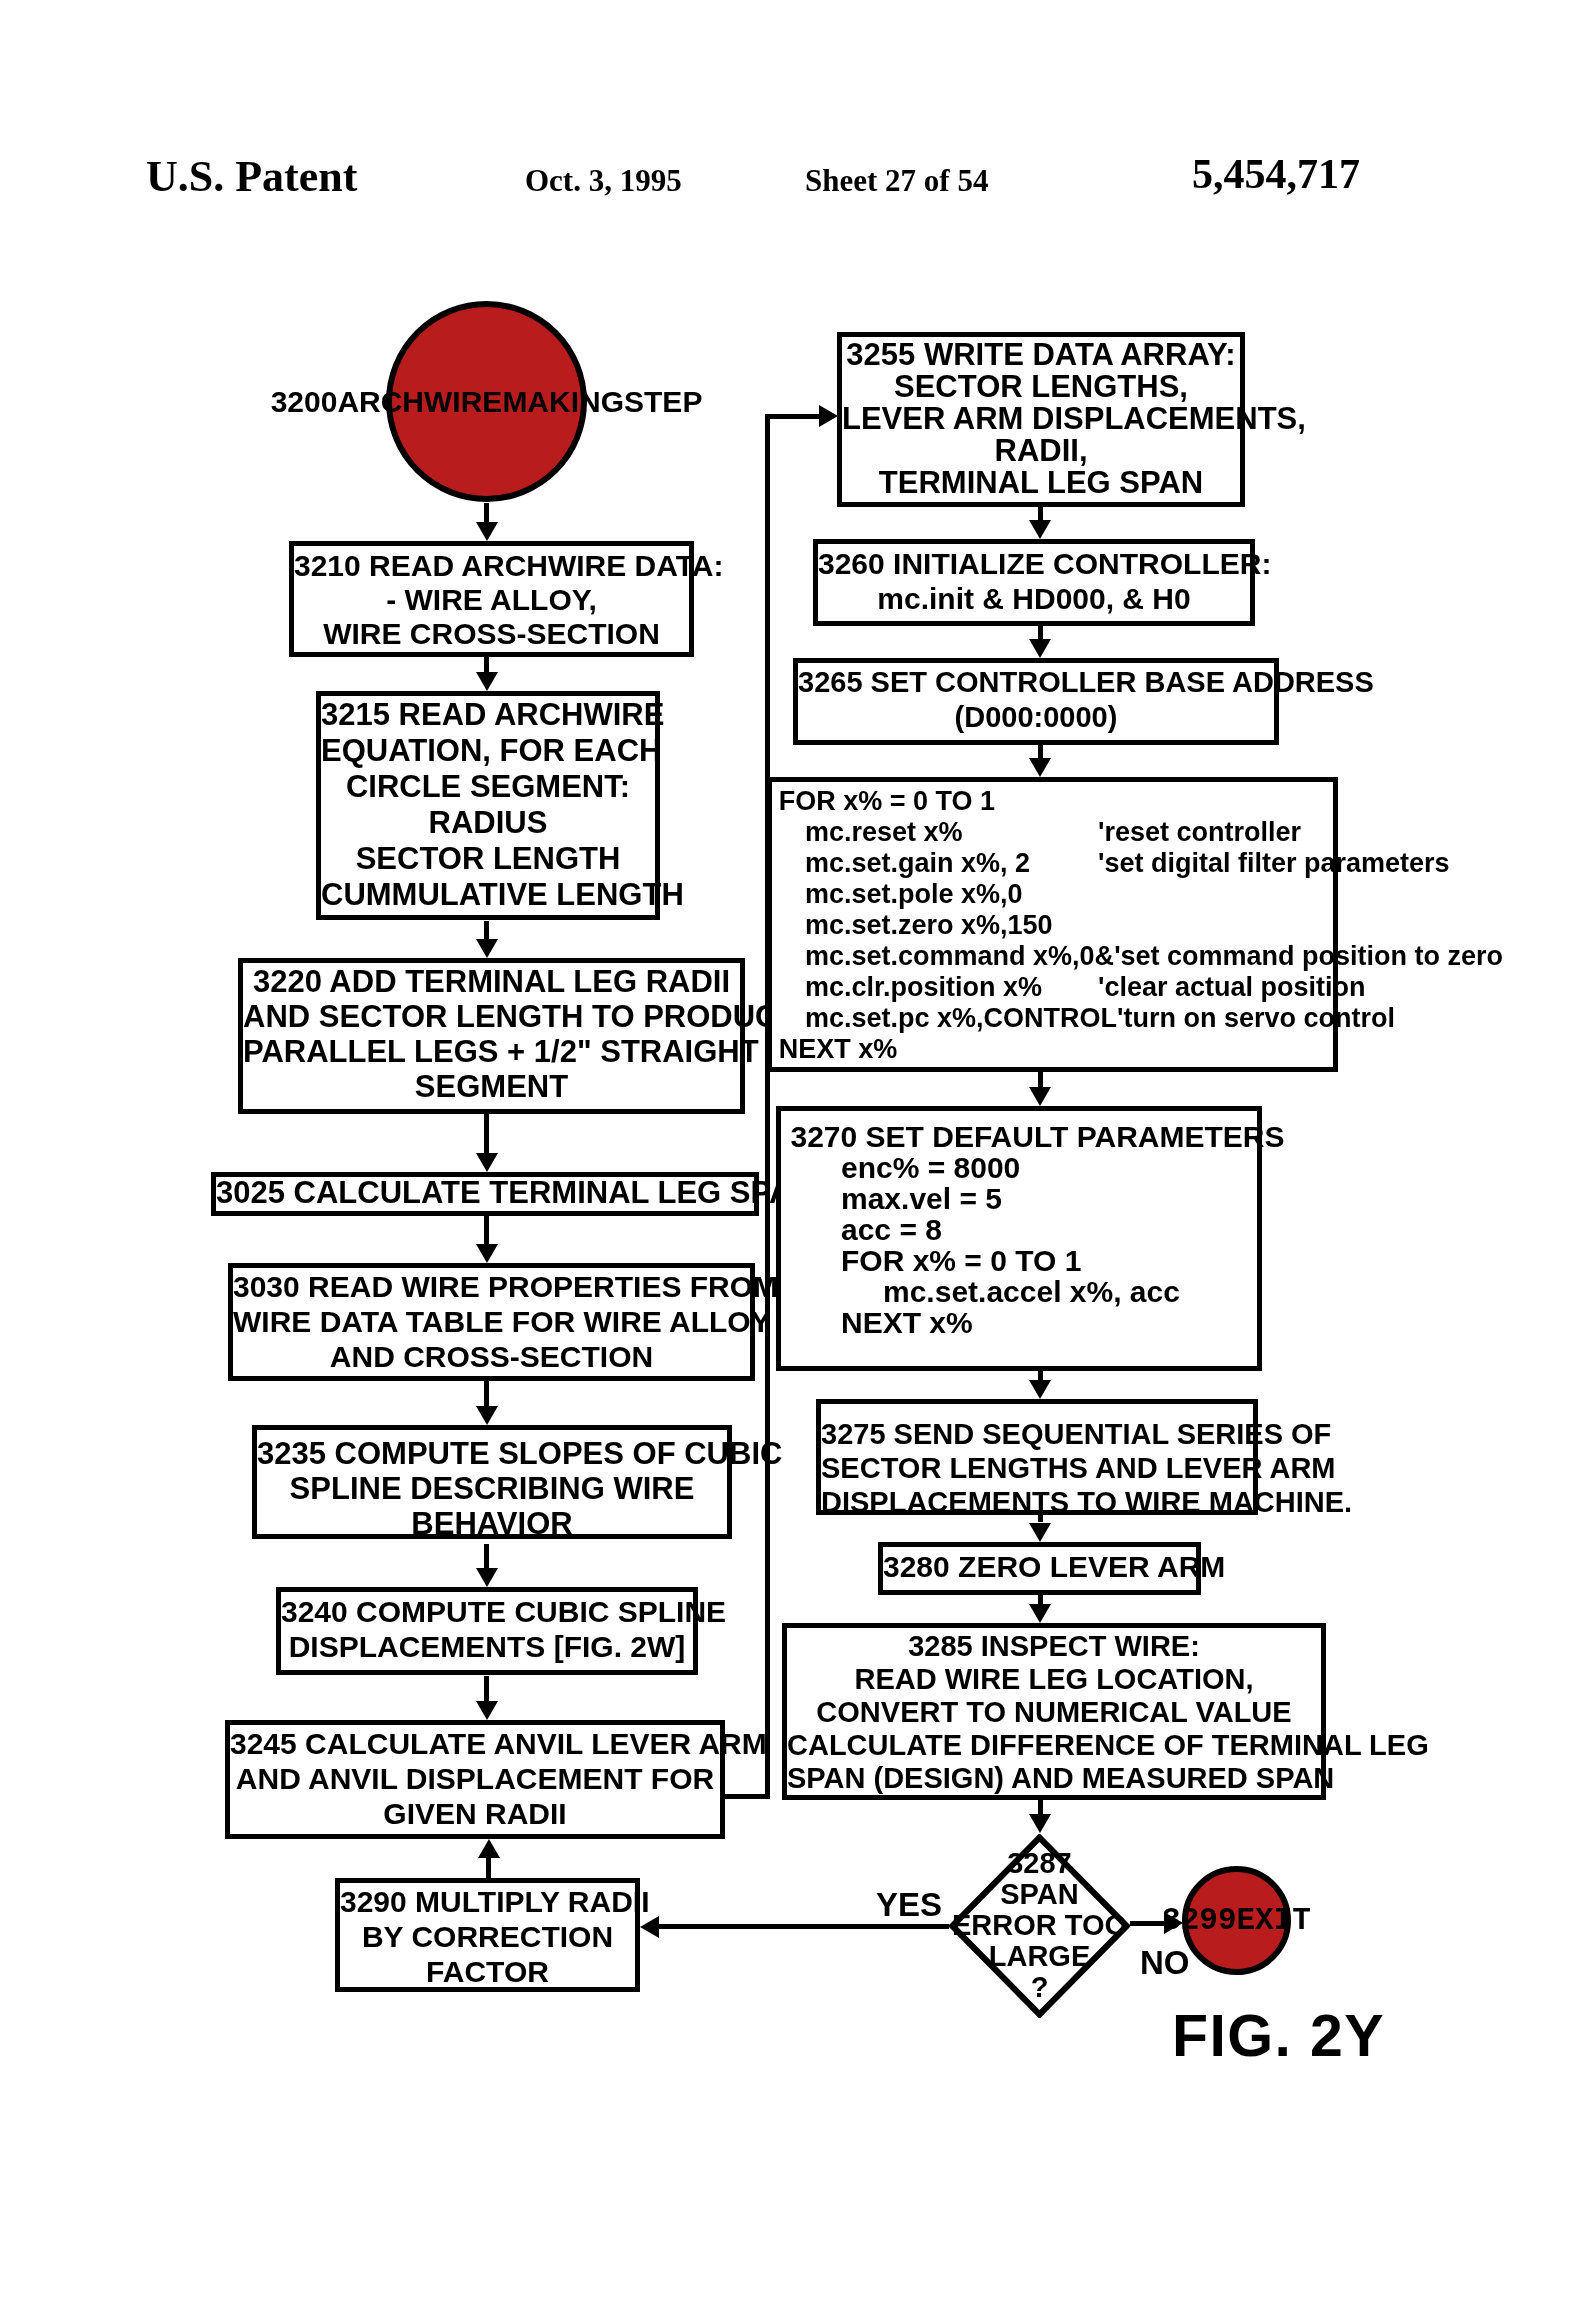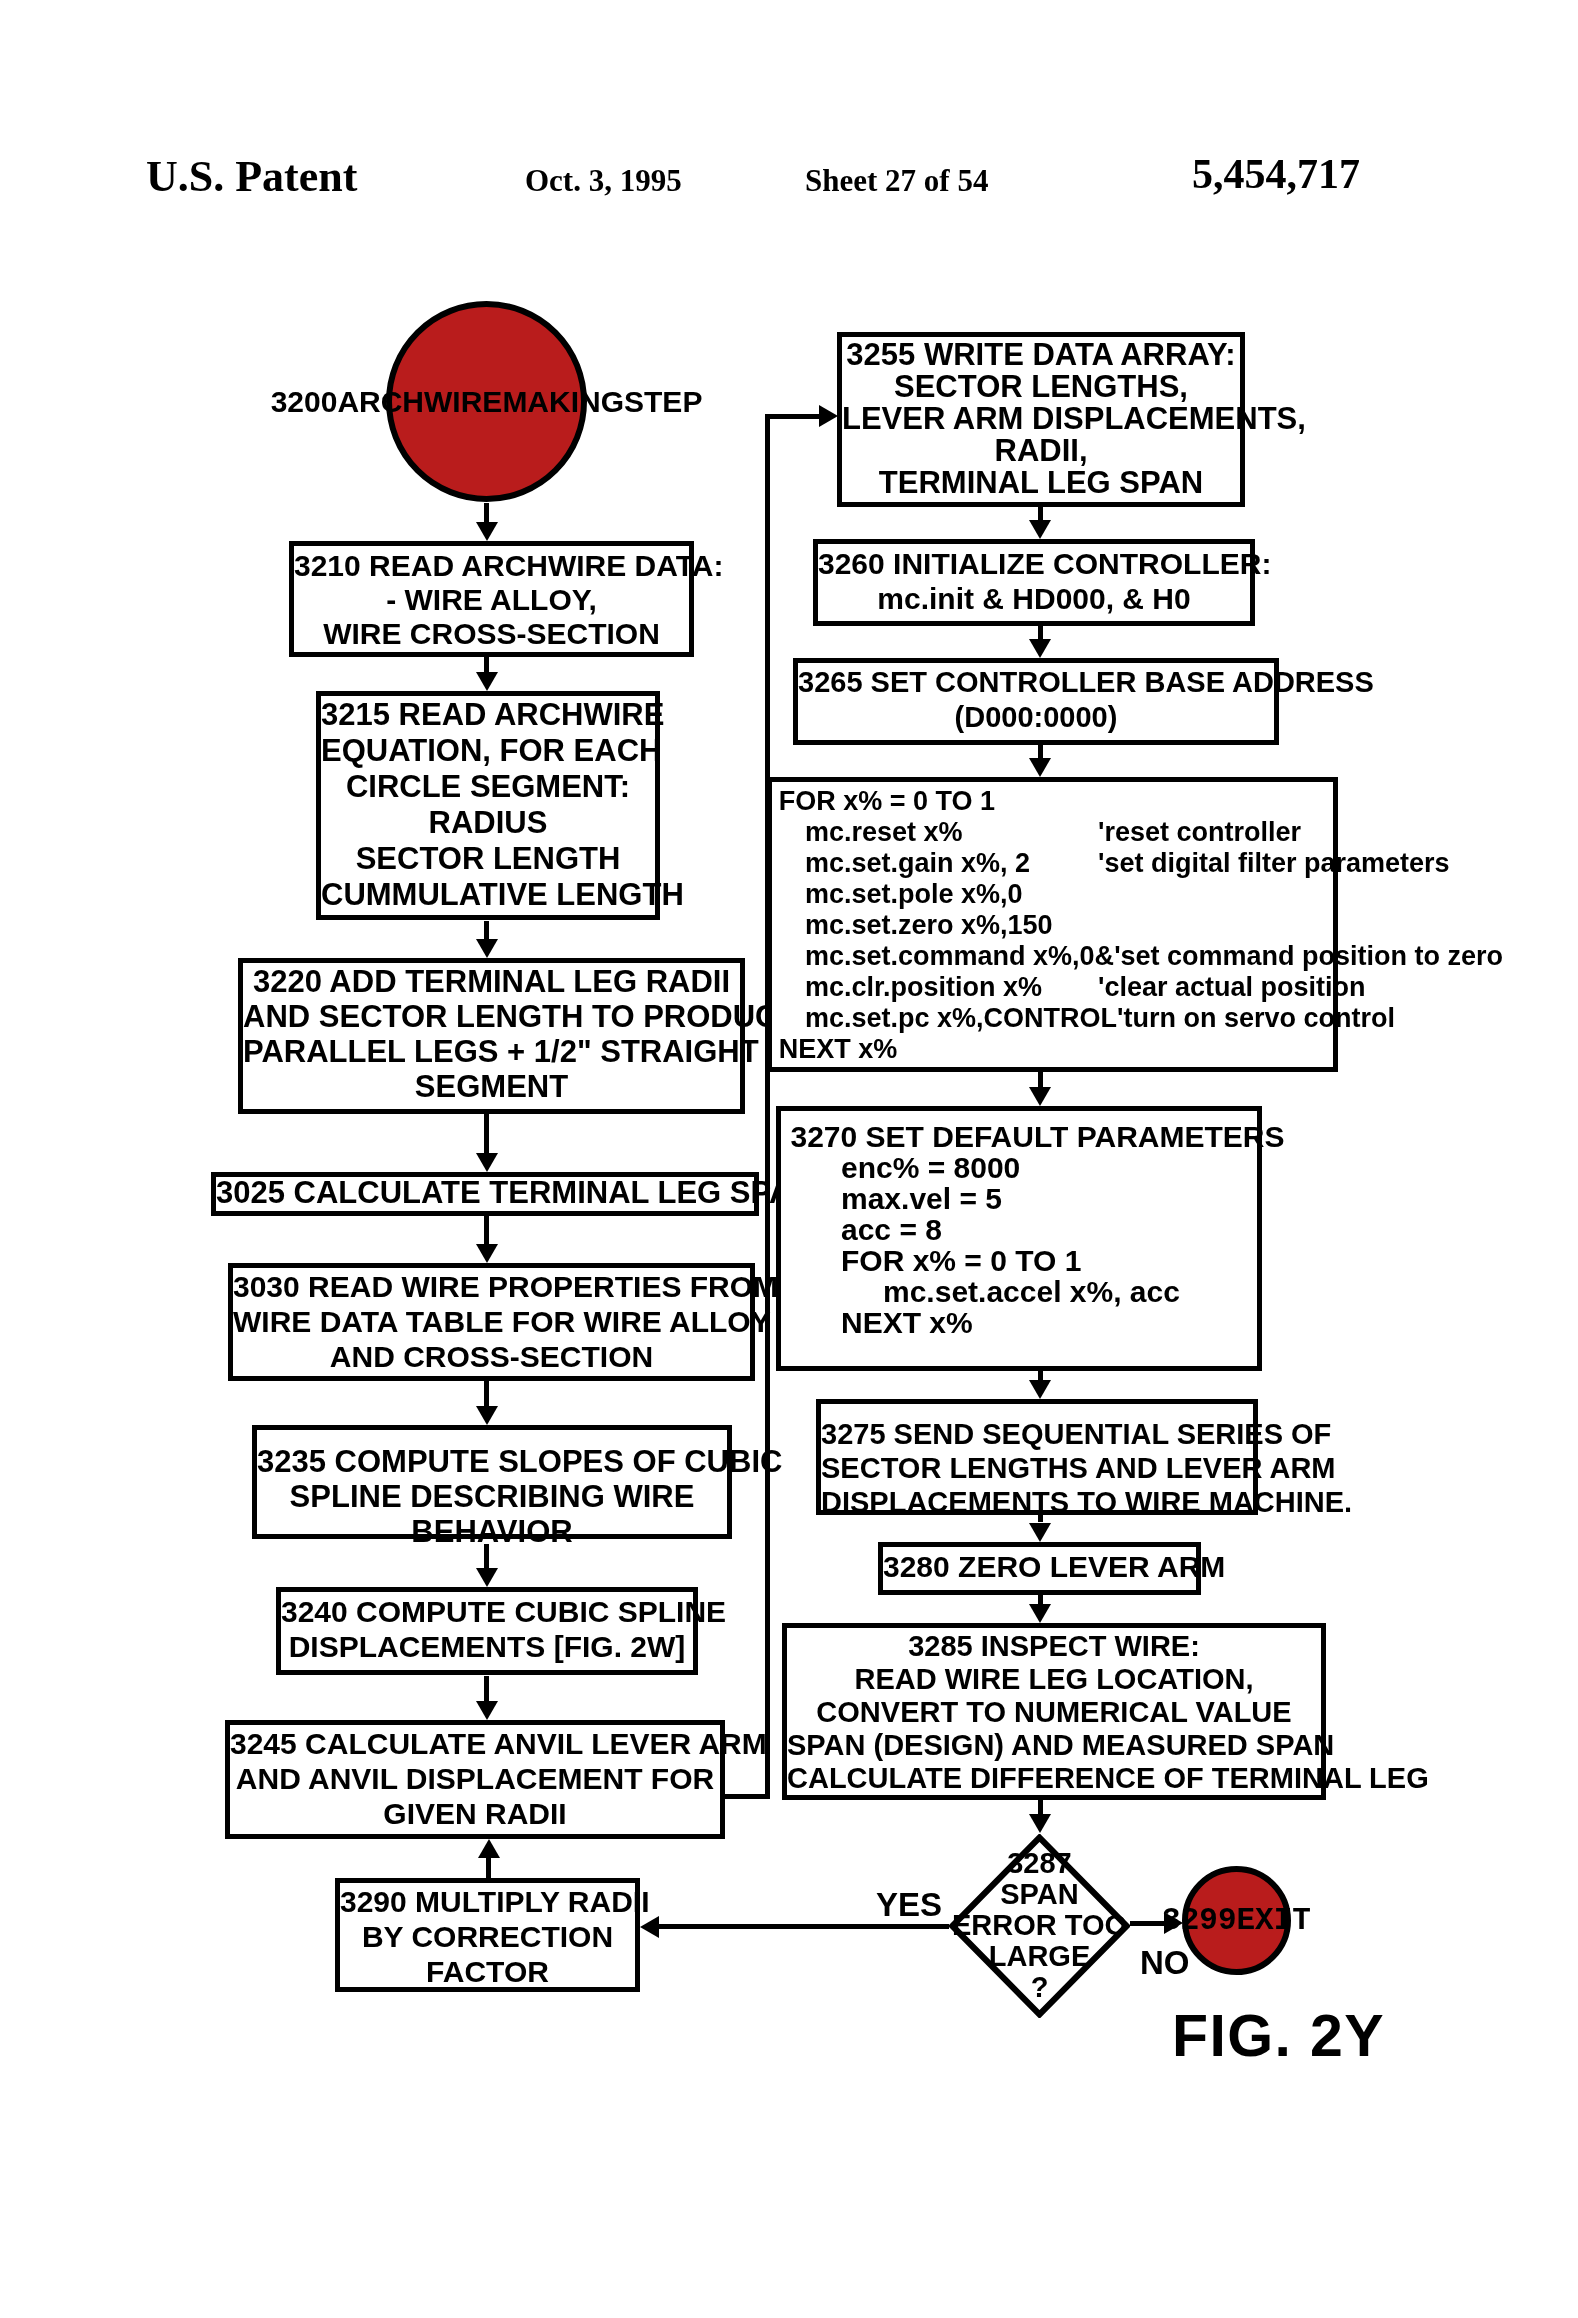--- a/index.html
+++ b/index.html
@@ -72,21 +72,21 @@
   <div class="pbox" style="left:211px;top:1172px;width:548px;height:44px;font-size:31px;line-height:31px;">
     <div class="bl">3025 CALCULATE TERMINAL LEG SPAN</div>
   </div>
 
   <div class="pbox" style="left:228px;top:1263px;width:527px;height:118px;font-size:30px;line-height:35px;padding-top:1.4px;">
     <div class="bl">3030  READ WIRE PROPERTIES FROM</div>
     <div class="bl">WIRE DATA TABLE FOR WIRE ALLOY</div>
     <div class="bl">AND CROSS-SECTION</div>
   </div>
 
-  <div class="pbox" style="left:252px;top:1425px;width:480px;height:114px;font-size:31px;line-height:35px;padding-top:14px;">
+  <div class="pbox" style="left:252px;top:1425px;width:480px;height:114px;font-size:31px;line-height:35px;padding-top:6px;">
     <div class="bl">3235  COMPUTE SLOPES OF CUBIC</div>
     <div class="bl">SPLINE DESCRIBING WIRE</div>
     <div class="bl">BEHAVIOR</div>
   </div>
 
   <div class="pbox" style="left:276px;top:1587px;width:422px;height:88px;font-size:30px;line-height:35px;padding-top:2px;">
     <div class="bl">3240  COMPUTE CUBIC SPLINE</div>
     <div class="bl">DISPLACEMENTS  [FIG. 2W]</div>
   </div>
 
@@ -149,22 +149,22 @@
   </div>
 
   <div class="pbox" style="left:878px;top:1542px;width:323px;height:53px;font-size:30px;line-height:39px;">
     <div class="bl">3280  ZERO LEVER ARM</div>
   </div>
 
   <div class="pbox" style="left:782px;top:1623px;width:544px;height:177px;font-size:29px;line-height:33px;padding-top:2px;">
     <div class="bl">3285  INSPECT WIRE:</div>
     <div class="bl">READ WIRE LEG LOCATION,</div>
     <div class="bl">CONVERT TO NUMERICAL VALUE</div>
+    <div class="bl">CALCULATE DIFFERENCE OF TERMINAL LEG</div>
     <div class="bl">SPAN (DESIGN) AND MEASURED SPAN</div>
-    <div class="bl">CALCULATE DIFFERENCE OF TERMINAL LEG</div>
   </div>
 
   <svg class="abs" style="left:949px;top:1834px;" width="181" height="184" viewBox="0 0 266 270">
     <polygon points="133,5 261,135 133,265 5,135" fill="#ffffff" stroke="#000000" stroke-width="9"></polygon>
   </svg>
   <div class="dtext" style="left:949px;top:1838px;width:181px;height:174px;font-size:29px;line-height:31px;">
     <div class="bl">3287</div>
     <div class="bl">SPAN</div>
     <div class="bl">ERROR TOO</div>
     <div class="bl">LARGE</div>

